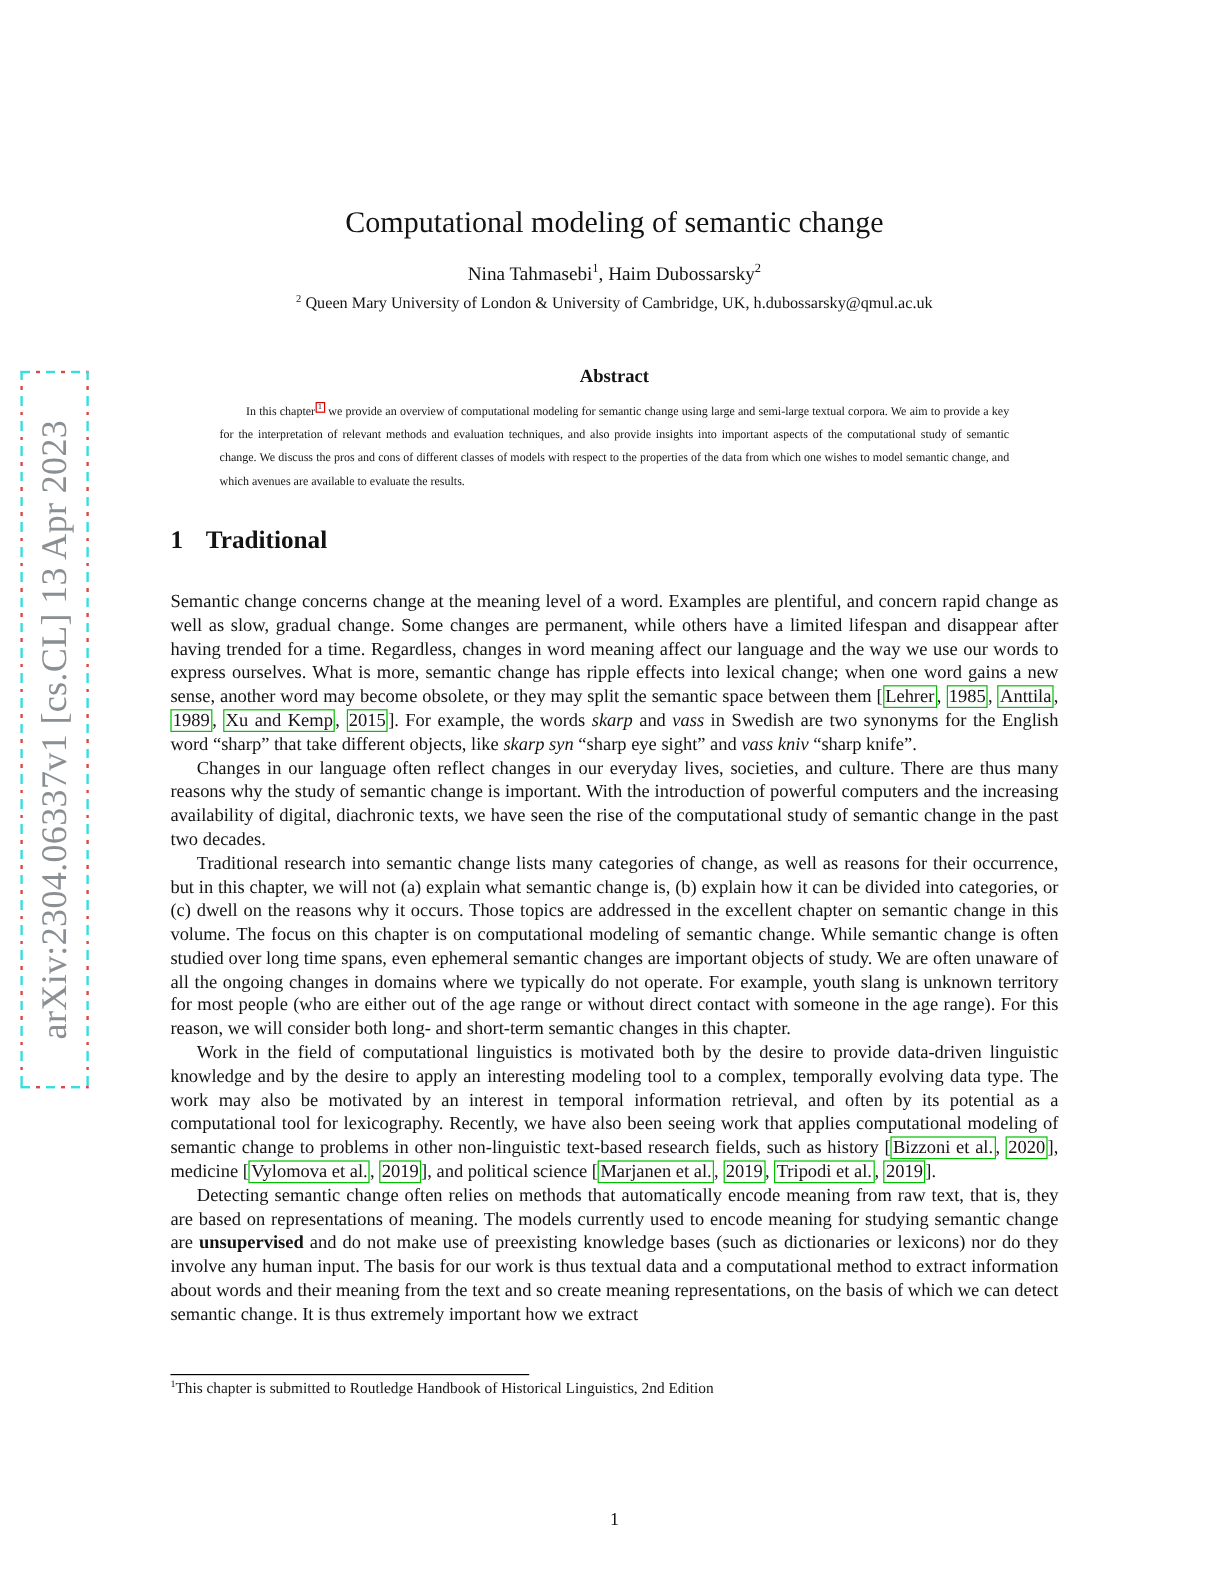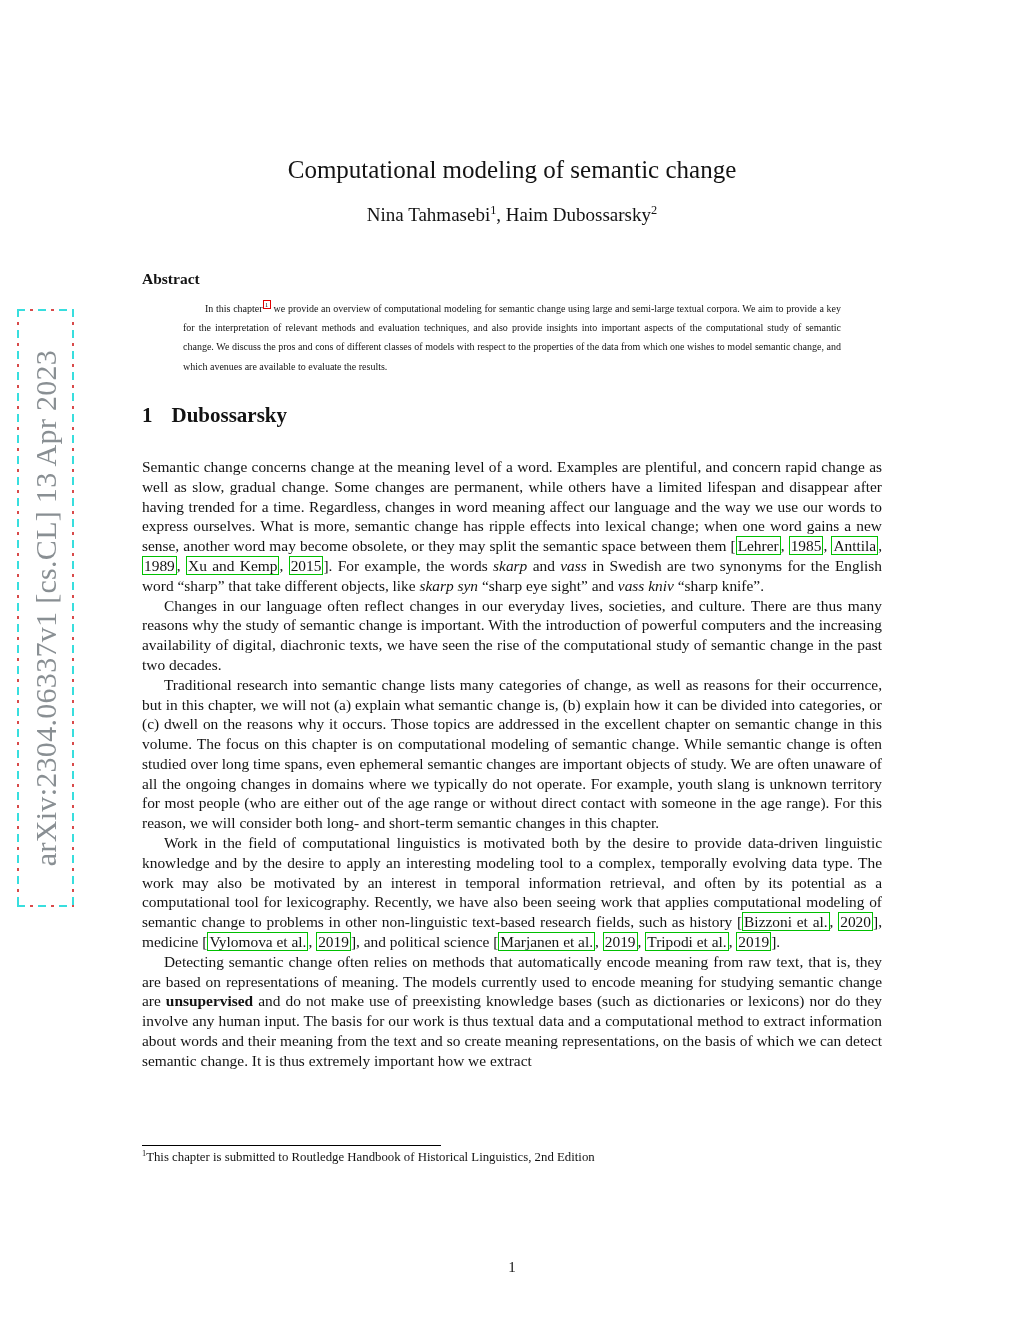--- a/index.html
+++ b/index.html
@@ -35,29 +35,29 @@
   .arxiv-text{
     position:absolute;left:50%;top:50%;
     transform:translate(-50%,-50%) rotate(-90deg);
     white-space:nowrap;
     font-size:30px;
     color:var(--banner-gray);
     letter-spacing:0.3px;
   }
 
   
-  .content{position:absolute;left:142px;top:0;width:740px;}
+  .content{position:absolute;left:142px;top:16px;width:740px;}
 
   .title{margin:156px 0 0 0;text-align:center;font-size:25px;font-weight:normal;line-height:1.15;}
-  .authors{margin-top:19px;text-align:center;font-size:19px;}
+  .authors{margin-top:19px;text-align:center;font-size:16px;}
   .affil{margin-top:7px;text-align:center;font-size:13.5px;}
   .affil:first-of-type{margin-top:10px;}
   sup{font-size:0.65em;line-height:0;}
 
-  .abstract-heading{margin-top:44px;text-align:left;font-size:15.5px;font-weight:bold;}
+  .abstract-heading{margin-top:44px;text-align:center;font-size:15.5px;font-weight:bold;}
   .abstract-text{
     width:658px;margin:11px auto 4px auto;
     font-size:10px;line-height:19.3px;
     text-align:justify;text-indent:22px;
   }
 
   .section-heading{margin-top:27px;font-size:21px;font-weight:bold;}
   .sec-num{display:inline-block;margin-right:19px;}
 
   .body-text{margin-top:29px;}
@@ -92,26 +92,27 @@
 
   <div class="arxiv-banner">
     <span class="arxiv-text">arXiv:2304.06337v1  [cs.CL]  13 Apr 2023</span>
   </div>
 
   <div class="content">
     <h1 class="title">Computational modeling of semantic change</h1>
 
     <div class="authors"><span>Nina Tahmasebi</span><sup>1</sup><span>, Haim Dubossarsky</span><sup>2</sup></div>
 
+    <div class="affil"><sup>2</sup><span> Queen Mary University of London &amp; University of Cambridge, UK, h.dubossarsky@qmul.ac.uk</span></div>
 
     <div class="abstract-heading">Abstract</div>
     <div class="abstract-text"><span>In this chapter</span><sup class="fnmark-box">1</sup><span> we provide an overview of computational modeling for semantic change using large and semi-large textual corpora. We aim to provide a key for the interpretation of relevant methods and evaluation techniques, and also provide insights into important aspects of the computational study of semantic change. We discuss the pros and cons of different classes of models with respect to the properties of the data from which one wishes to model semantic change, and which avenues are available to evaluate the results.</span></div>
 
     <div class="section-heading">
-      <span class="sec-num">1</span><span>Dubossarsky</span>
+      <span class="sec-num">1</span><span>Traditional</span>
     </div>
 
     <div class="body-text">
       <p><span>Semantic change concerns change at the meaning level of a word.  Examples are plentiful, and concern rapid change as well as slow, gradual change. Some changes are permanent, while others have a limited lifespan and disappear after having trended for a time. Regardless, changes in word meaning affect our language and the way we use our words to express ourselves.  What is more, semantic change has ripple effects into lexical change; when one word gains a new sense, another word may become obsolete, or they may split the semantic space between them [</span><span class="cite-box">Lehrer</span><span>, </span><span class="cite-box">1985</span><span>, </span><span class="cite-box">Anttila</span><span>, </span><span class="cite-box">1989</span><span>, </span><span class="cite-box">Xu and Kemp</span><span>, </span><span class="cite-box">2015</span><span>].  For example, the words </span><i>skarp</i><span> and </span><i>vass</i><span> in Swedish are two synonyms for the English word “sharp” that take different objects, like </span><i>skarp syn</i><span> “sharp eye sight” and </span><i>vass kniv</i><span> “sharp knife”.</span></p>
       <p><span>Changes in our language often reflect changes in our everyday lives, societies, and culture.  There are thus many reasons why the study of semantic change is important.  With the introduction of powerful computers and the increasing availability of digital, diachronic texts, we have seen the rise of the computational study of semantic change in the past two decades.</span></p>
       <p><span>Traditional research into semantic change lists many categories of change, as well as reasons for their occurrence, but in this chapter, we will not (a) explain what semantic change is, (b) explain how it can be divided into categories, or (c) dwell on the reasons why it occurs.  Those topics are addressed in the excellent chapter on semantic change in this volume. The focus on this chapter is on computational modeling of semantic change.  While semantic change is often studied over long time spans, even ephemeral semantic changes are important objects of study.  We are often unaware of all the ongoing changes in domains where we typically do not operate.  For example, youth slang is unknown territory for most people (who are either out of the age range or without direct contact with someone in the age range). For this reason, we will consider both long- and short-term semantic changes in this chapter.</span></p>
       <p><span>Work in the field of computational linguistics is motivated both by the desire to provide data-driven linguistic knowledge and by the desire to apply an interesting modeling tool to a complex, temporally evolving data type.  The work may also be motivated by an interest in temporal information retrieval, and often by its potential as a computational tool for lexicography. Recently, we have also been seeing work that applies computational modeling of semantic change to problems in other non-linguistic text-based research fields, such as history [</span><span class="cite-box">Bizzoni et al.</span><span>, </span><span class="cite-box">2020</span><span>], medicine [</span><span class="cite-box">Vylomova et al.</span><span>, </span><span class="cite-box">2019</span><span>], and political science [</span><span class="cite-box">Marjanen et al.</span><span>, </span><span class="cite-box">2019</span><span>, </span><span class="cite-box">Tripodi et al.</span><span>, </span><span class="cite-box">2019</span><span>].</span></p>
       <p><span>Detecting semantic change often relies on methods that automatically encode meaning from raw text, that is, they are based on representations of meaning.  The models currently used to encode meaning for studying semantic change are </span><b>unsupervised</b><span> and do not make use of preexisting knowledge bases (such as dictionaries or lexicons) nor do they involve any human input. The basis for our work is thus textual data and a computational method to extract information about words and their meaning from the text and so create meaning representations, on the basis of which we can detect semantic change.  It is thus extremely important how we extract</span></p>
     </div>
   </div>

